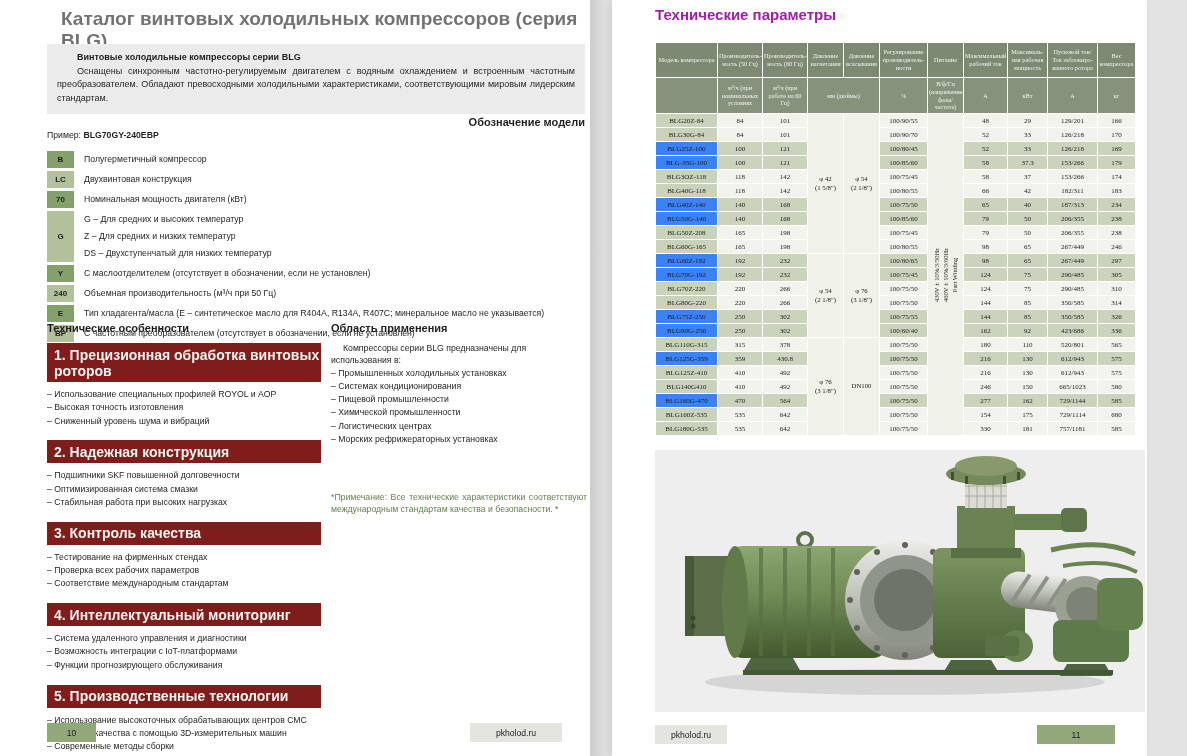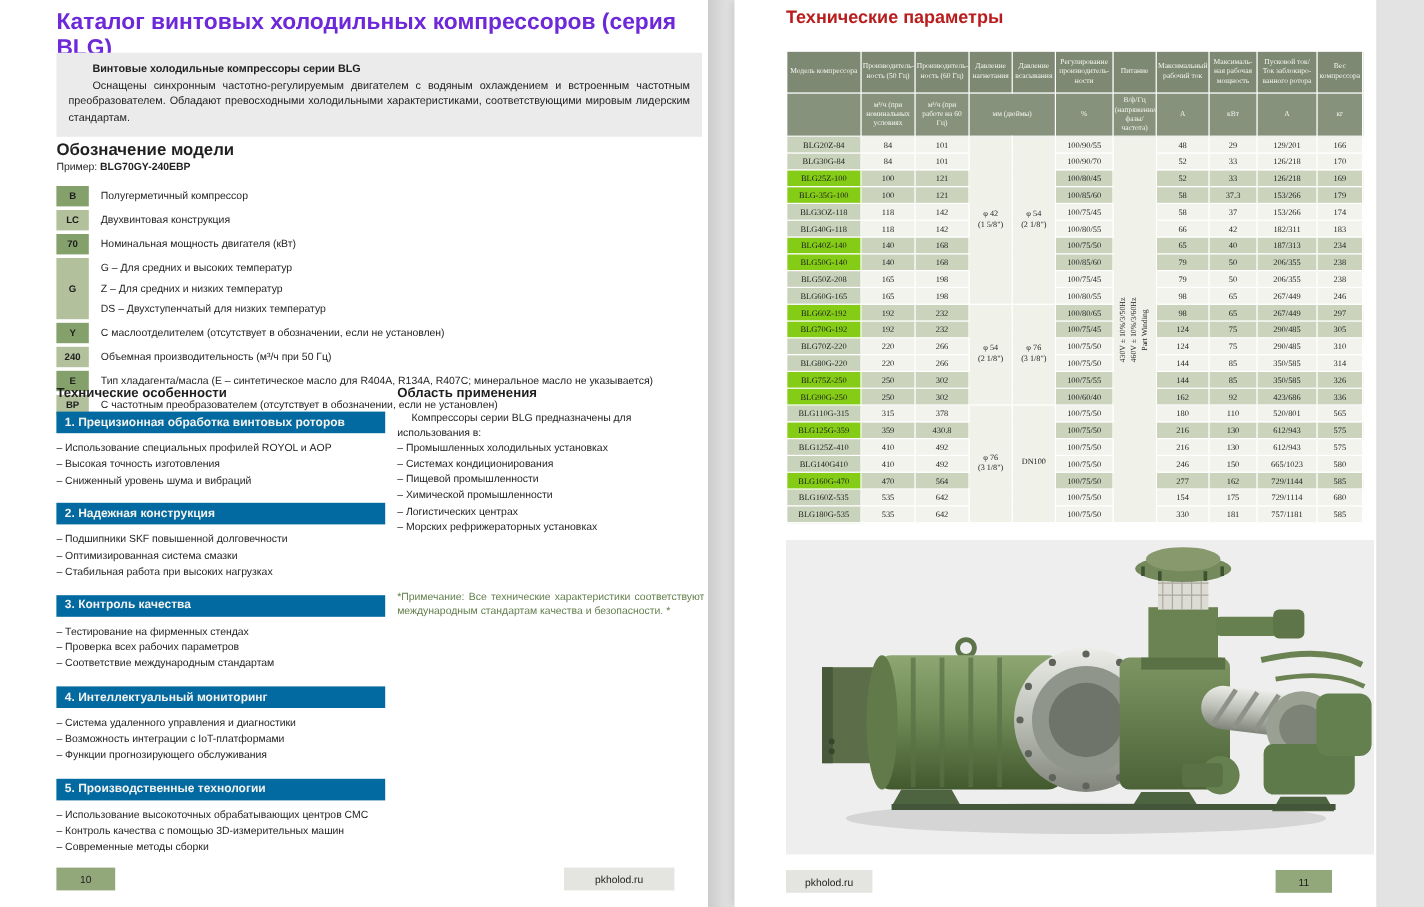--- a/index.html
+++ b/index.html
@@ -10,76 +10,76 @@
     color:#1f1f1f;
   }
   .page{position:absolute;top:0;height:756px;background:#ffffff;}
   .page-left{left:0;width:590px;}
   .page-right{left:612px;width:535px;box-shadow:-3px 0 6px rgba(0,0,0,0.12);}
   .gutter{position:absolute;top:0;left:588px;width:24px;height:756px;
     background:linear-gradient(90deg,#c9c9c9,#e9e9e9);}
   .right-margin{position:absolute;top:0;left:1147px;width:40px;height:756px;background:#e3e3e3;}
 
   
-  .lp-title{position:absolute;left:47px;top:8px;width:540px;
-    font-size:19px;font-weight:bold;color:#6d28d9;}
+  .lp-title{position:absolute;left:61px;top:8px;width:540px;
+    font-size:19px;font-weight:bold;color:#737373;}
   .intro-box{position:absolute;left:47px;top:44px;width:518px;background:#ebebeb;
     padding:7px 10px 9px 10px;font-size:9px;line-height:1.5;}
   .intro-head{font-weight:bold;padding-left:20px;}
   .intro-body{margin:0;text-indent:20px;text-align:justify;}
 
   .dsg-block{position:absolute;left:47px;top:116px;width:538px;}
-  .dsg-heading{font-size:14px;font-weight:bold;}
+  .dsg-heading{font-size:11px;font-weight:bold;text-align:right;}
   .dsg-example{font-size:8.7px;margin-top:2px;margin-bottom:11px;}
   .dsg-example b{font-weight:bold;}
   .dsg-row{display:flex;margin-bottom:3px;}
   .dsg-badge{width:27px;display:flex;align-items:center;justify-content:center;
     font-size:8px;font-weight:bold;color:#1d1d1d;flex:none;}
   .badge-dark{background:#84a06b;}
   .badge-light{background:#b2c19c;}
   .dsg-text{margin-left:10px;font-size:8.7px;line-height:17px;}
 
   .cols{position:absolute;left:47px;top:322px;width:540px;display:flex;}
   .col-feat{width:274px;flex:none;}
   .col-app{width:256px;margin-left:10px;flex:none;}
   .col-heading{font-size:11px;font-weight:bold;margin-bottom:9px;}
-  .feat-bar{background:#0369a1;color:#f3f3ee;font-size:10px;font-weight:bold;
+  .feat-bar{background:#7f1d1d;color:#f3f3ee;font-size:14px;font-weight:bold;
     padding:3.5px 0 3.5px 7px;margin-bottom:7px;}
   .bullets{margin-bottom:13px;}
   .b-item{font-size:8.7px;line-height:11.8px;text-align:justify;
     padding-left:11px;text-indent:-11px;margin-bottom:1.5px;}
   .b-item::before{content:"\2013\00a0 ";}
   .app-intro{font-size:8.7px;line-height:11.8px;margin-bottom:1px;text-indent:12px;}
   .app-note{font-size:8.7px;line-height:11.8px;color:#66804f;margin-top:46px;text-align:justify;}
 
   .footer-box{position:absolute;height:19px;font-size:8.6px;display:flex;
     align-items:center;justify-content:center;}
   .fb-green{background:#92a87b;color:#1d1d1d;}
   .fb-gray{background:#e4e4e0;color:#1d1d1d;}
   .lp-num{left:47px;top:723px;width:49px;}
   .lp-site{left:470px;top:723px;width:92px;}
   .rp-site{left:43px;top:725px;width:72px;}
-  .rp-num{left:451px;top:725px;width:47px;}
+  .rp-num{left:425px;top:725px;width:78px;}
 
   
-  .rp-title{position:absolute;left:43px;top:6px;font-size:15px;font-weight:bold;color:#b91c1c;}
+  .rp-title{position:absolute;left:43px;top:6px;font-size:15px;font-weight:bold;color:#a21caf;}
 
   .params{position:absolute;left:43px;top:42px;}
   table.params-table{border-collapse:collapse;table-layout:fixed;width:480px;
     font-family:"Liberation Serif","DejaVu Serif",serif;}
   .params-table th{background:#7d8972;color:#f3f3ee;font-weight:normal;
     font-size:6.3px;line-height:1.25;padding:2px 1px;border:1px solid #fff;
     text-align:center;vertical-align:middle;height:30px;}
   .params-table tr.units th{background:#87927c;height:22px;font-size:6.2px;}
   .params-table td{border:1px solid #fff;font-size:7px;text-align:center;
     vertical-align:middle;height:13px;padding:0 1px;color:#1c1c1c;}
   td.c-light{background:#f3f3ed;}
   td.c-sage{background:#cbd3bd;}
   td.m-light{background:#c9d2ba;}
-  td.m-sage{background:#84cc16;}
+  td.m-sage{background:#3b82f6;}
   td.pressure{background:#f0f1e9;font-size:6.8px;line-height:1.3;white-space:pre-line;}
   td.supply{background:#f0f1e9;position:relative;}
   .supply-rot{position:absolute;left:50%;top:50%;width:320px;
     transform:translate(-50%,-50%) rotate(-90deg);
     font-size:6.5px;line-height:1.35;text-align:center;color:#1c1c1c;}
 
   .img-box{position:absolute;left:43px;top:450px;width:490px;height:262px;background:#eeeeee;}
   .img-box svg{display:block;width:100%;height:100%;}
 </style>
 </head>

